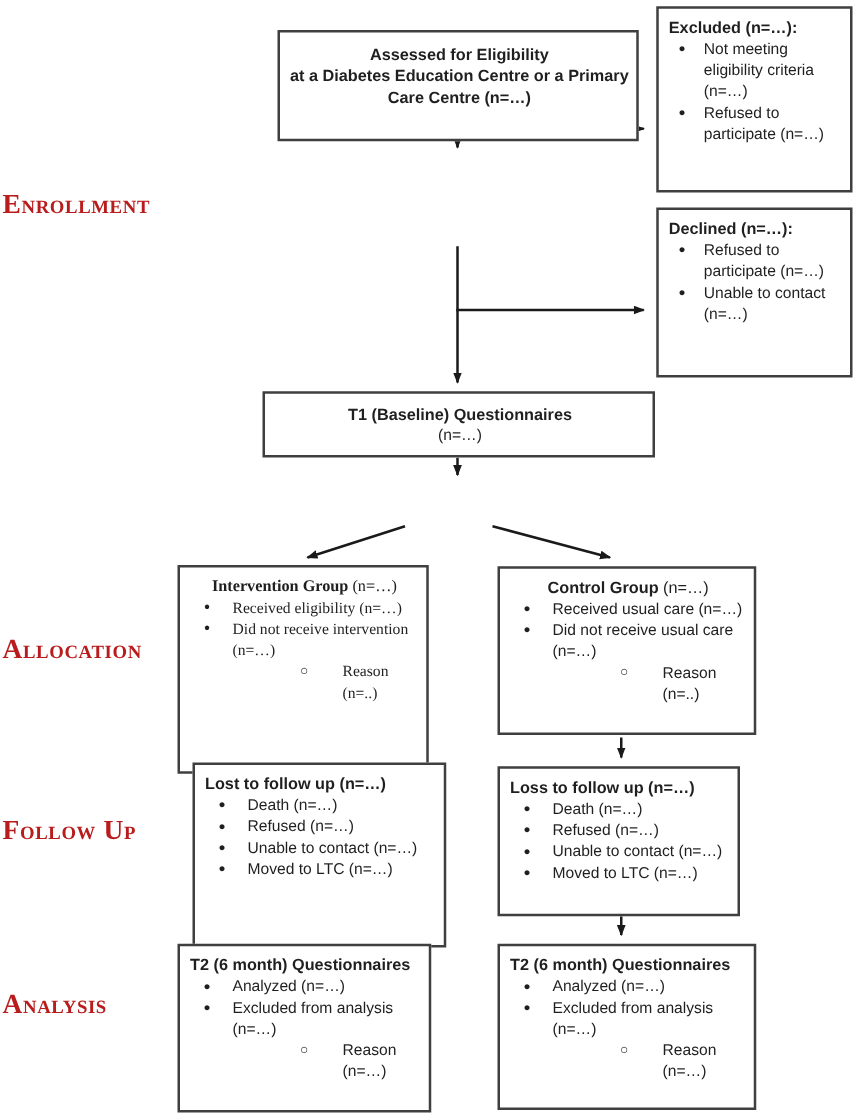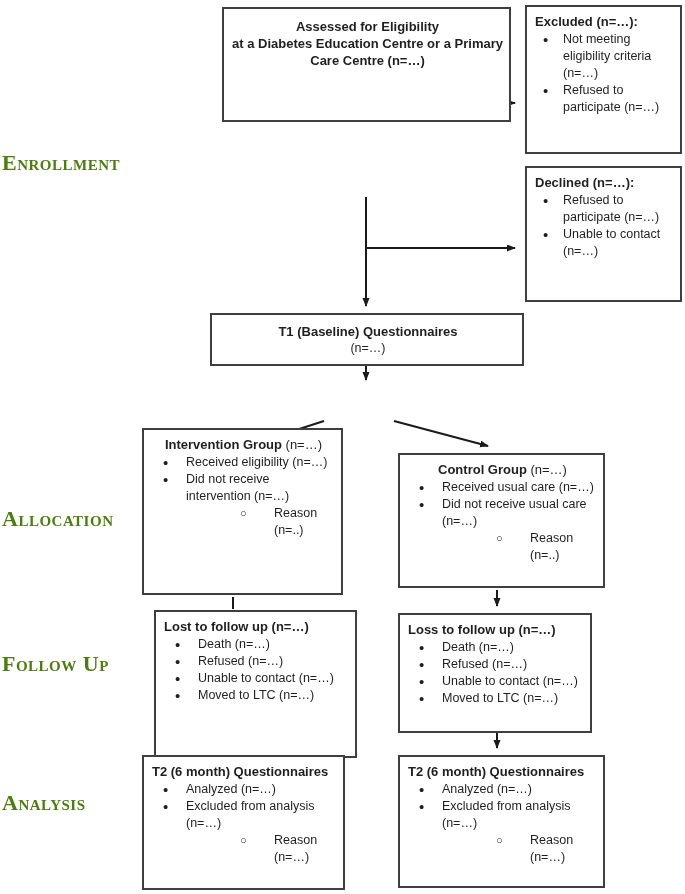--- a/index.html
+++ b/index.html
@@ -12,21 +12,21 @@
     overflow: hidden;
   }
   .connectors { position:absolute; left:0; top:0; z-index:1; pointer-events:none; }
   .stage {
     position: absolute;
     font-family: "Liberation Serif", serif;
     font-weight: 700;
     font-variant: small-caps;
     font-size: 22px;
     letter-spacing: 0.5px;
-    color: #4d7c0f;
+    color: #b91c1c;
     z-index: 2;
     white-space: nowrap;
   }
   .box {
     position: absolute;
     box-sizing: border-box;
     background: #ffffff;
     border: 2px solid #3f3f3f;
     z-index: 2;
     padding: 6px 6px 0 8px;
@@ -89,21 +89,21 @@
     <line x1="237" y1="736" x2="237" y2="748" stroke="#1a1a1a" stroke-width="2" marker-end="url(#ah)"></line>
 
     <line x1="497" y1="733" x2="497" y2="748" stroke="#1a1a1a" stroke-width="2" marker-end="url(#ah)"></line>
   </svg>
 
   <div class="stage" style="left:2px; top:150px;">Enrollment</div>
   <div class="stage" style="left:2px; top:506px;">Allocation</div>
   <div class="stage" style="left:2px; top:651px;">Follow Up</div>
   <div class="stage" style="left:2px; top:790px;">Analysis</div>
 
-  <div class="box" style="left:222px; top:7px; width:289px; height:115px; padding-top:9px;">
+  <div class="box" style="left:222px; top:24px; width:289px; height:89px; padding-top:9px;">
     <div class="box-title center">Assessed for Eligibility</div>
     <div class="box-title center">at a Diabetes Education Centre or a Primary</div>
     <div class="box-title center">Care Centre (n=…)</div>
   </div>
 
   <div class="box narrow" style="left:525px; top:5px; width:157px; height:149px;">
     <div class="box-title">Excluded (n=…):</div>
     <ul class="bullets">
       <li>Not meeting eligibility criteria (n=…)</li>
       <li>Refused to participate (n=…)</li>
@@ -118,21 +118,21 @@
       <li>Unable to contact (n=…)</li>
     </ul>
   </div>
 
   <div class="box" style="left:210px; top:313px; width:314px; height:53px; padding-top:8px;">
     <div class="box-title center">T1 (Baseline) Questionnaires</div>
     <div class="subtitle">(n=…)</div>
   </div>
 
 
-  <div class="box" style="left:142px; top:428px; width:201px; height:167px;">
+  <div class="box" style="left:142px; top:452px; width:201px; height:167px;font-family:Liberation Serif, serif;">
     <div class="box-title center"><span>Intervention Group</span><span class="plain"> (n=…)</span></div>
     <ul class="bullets">
       <li>Received eligibility (n=…)</li>
       <li>Did not receive intervention (n=…)</li>
       <li class="sub">Reason (n=..)</li>
     </ul>
   </div>
 
   <div class="box" style="left:398px; top:453px; width:207px; height:135px;">
     <div class="box-title center"><span>Control Group</span><span class="plain"> (n=…)</span></div>

